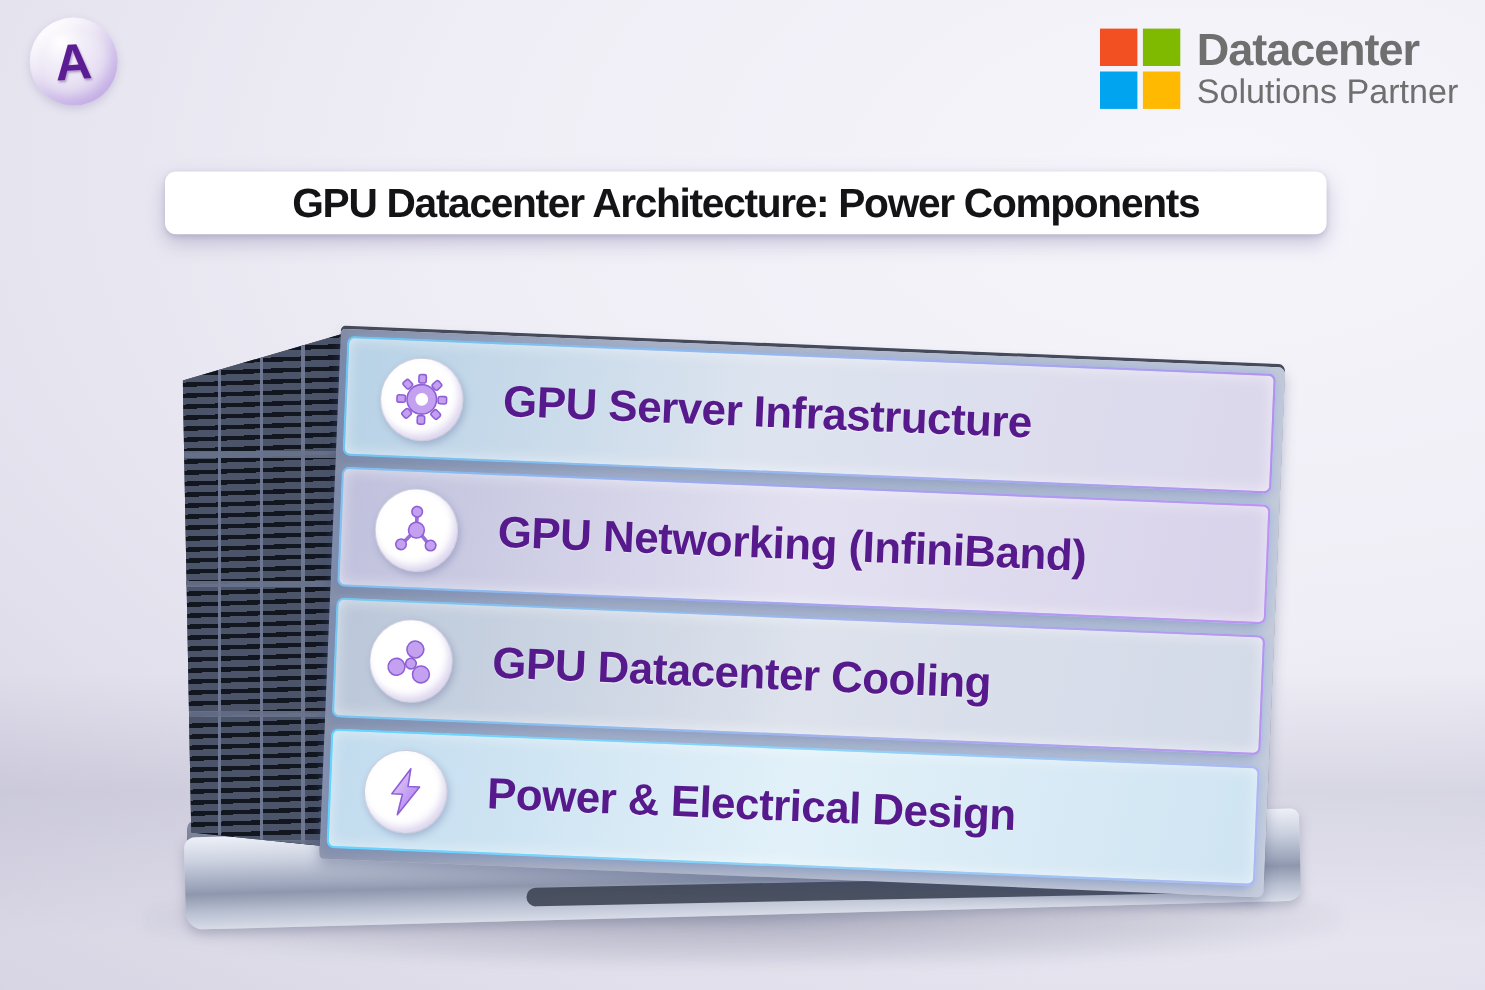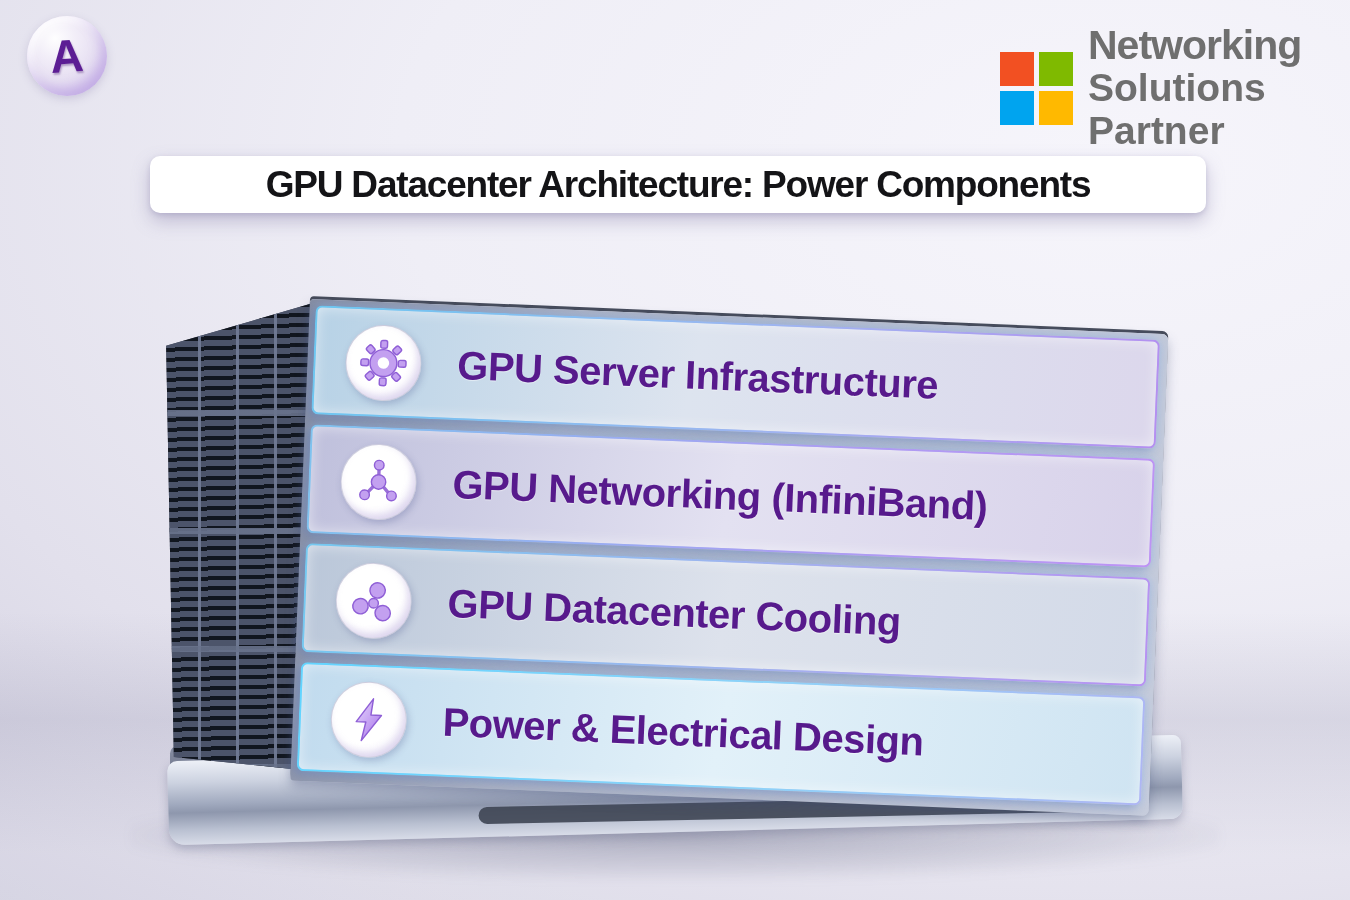--- a/index.html
+++ b/index.html
@@ -22,21 +22,21 @@
   .bubble-logo .letter{
     font-weight:bold;font-size:46px;color:#5c1d94;transform:rotate(-4deg);line-height:1;
     text-shadow:1px 2px 2px rgba(60,10,110,0.35);
   }
   .ms-partner{position:absolute;left:1000px;top:24px;display:flex;align-items:center;gap:15px;}
   .ms-squares{display:grid;grid-template-columns:34px 34px;grid-template-rows:34px 34px;gap:5px;}
   .ms-squares span{display:block;width:34px;height:34px;}
   .sq-or{background:#F25022}.sq-gr{background:#7FBA00}.sq-bl{background:#00A4EF}.sq-ye{background:#FFB900}
   .ms-text{display:flex;flex-direction:column;justify-content:center;color:#6f6f6f;}
   .ms-line1{font-size:41px;font-weight:bold;letter-spacing:-1px;line-height:1.05;}
-  .ms-line2{font-size:39px;font-weight:bold;letter-spacing:0;line-height:1.1;}
+  .ms-line2{font-size:31px;font-weight:normal;letter-spacing:0;line-height:1.1;}
 
   
   .title-banner{
     position:absolute;left:150px;top:156px;width:1056px;height:57px;background:#ffffff;
     border-radius:10px;display:flex;align-items:center;justify-content:center;
     box-shadow:0 8px 18px rgba(115,105,155,0.35), 0 2px 5px rgba(115,105,155,0.22);
   }
   .title-banner .title-text{
     font-size:37px;font-weight:bold;letter-spacing:-1.2px;color:#141417;white-space:nowrap;
   }
@@ -115,21 +115,21 @@
 </div>
 
 <div class="ms-partner">
   <div class="ms-squares">
     <span class="sq-or"></span>
     <span class="sq-gr"></span>
     <span class="sq-bl"></span>
     <span class="sq-ye"></span>
   </div>
   <div class="ms-text">
-    <span class="ms-line1">Networking</span>
+    <span class="ms-line1">Datacenter</span>
     <span class="ms-line2">Solutions Partner</span>
   </div>
 </div>
 
 <div class="title-banner">
   <span class="title-text">GPU Datacenter Architecture: Power Components</span>
 </div>
 
 <div class="floor-shadow"></div>
 <div class="base-left-step"></div>

